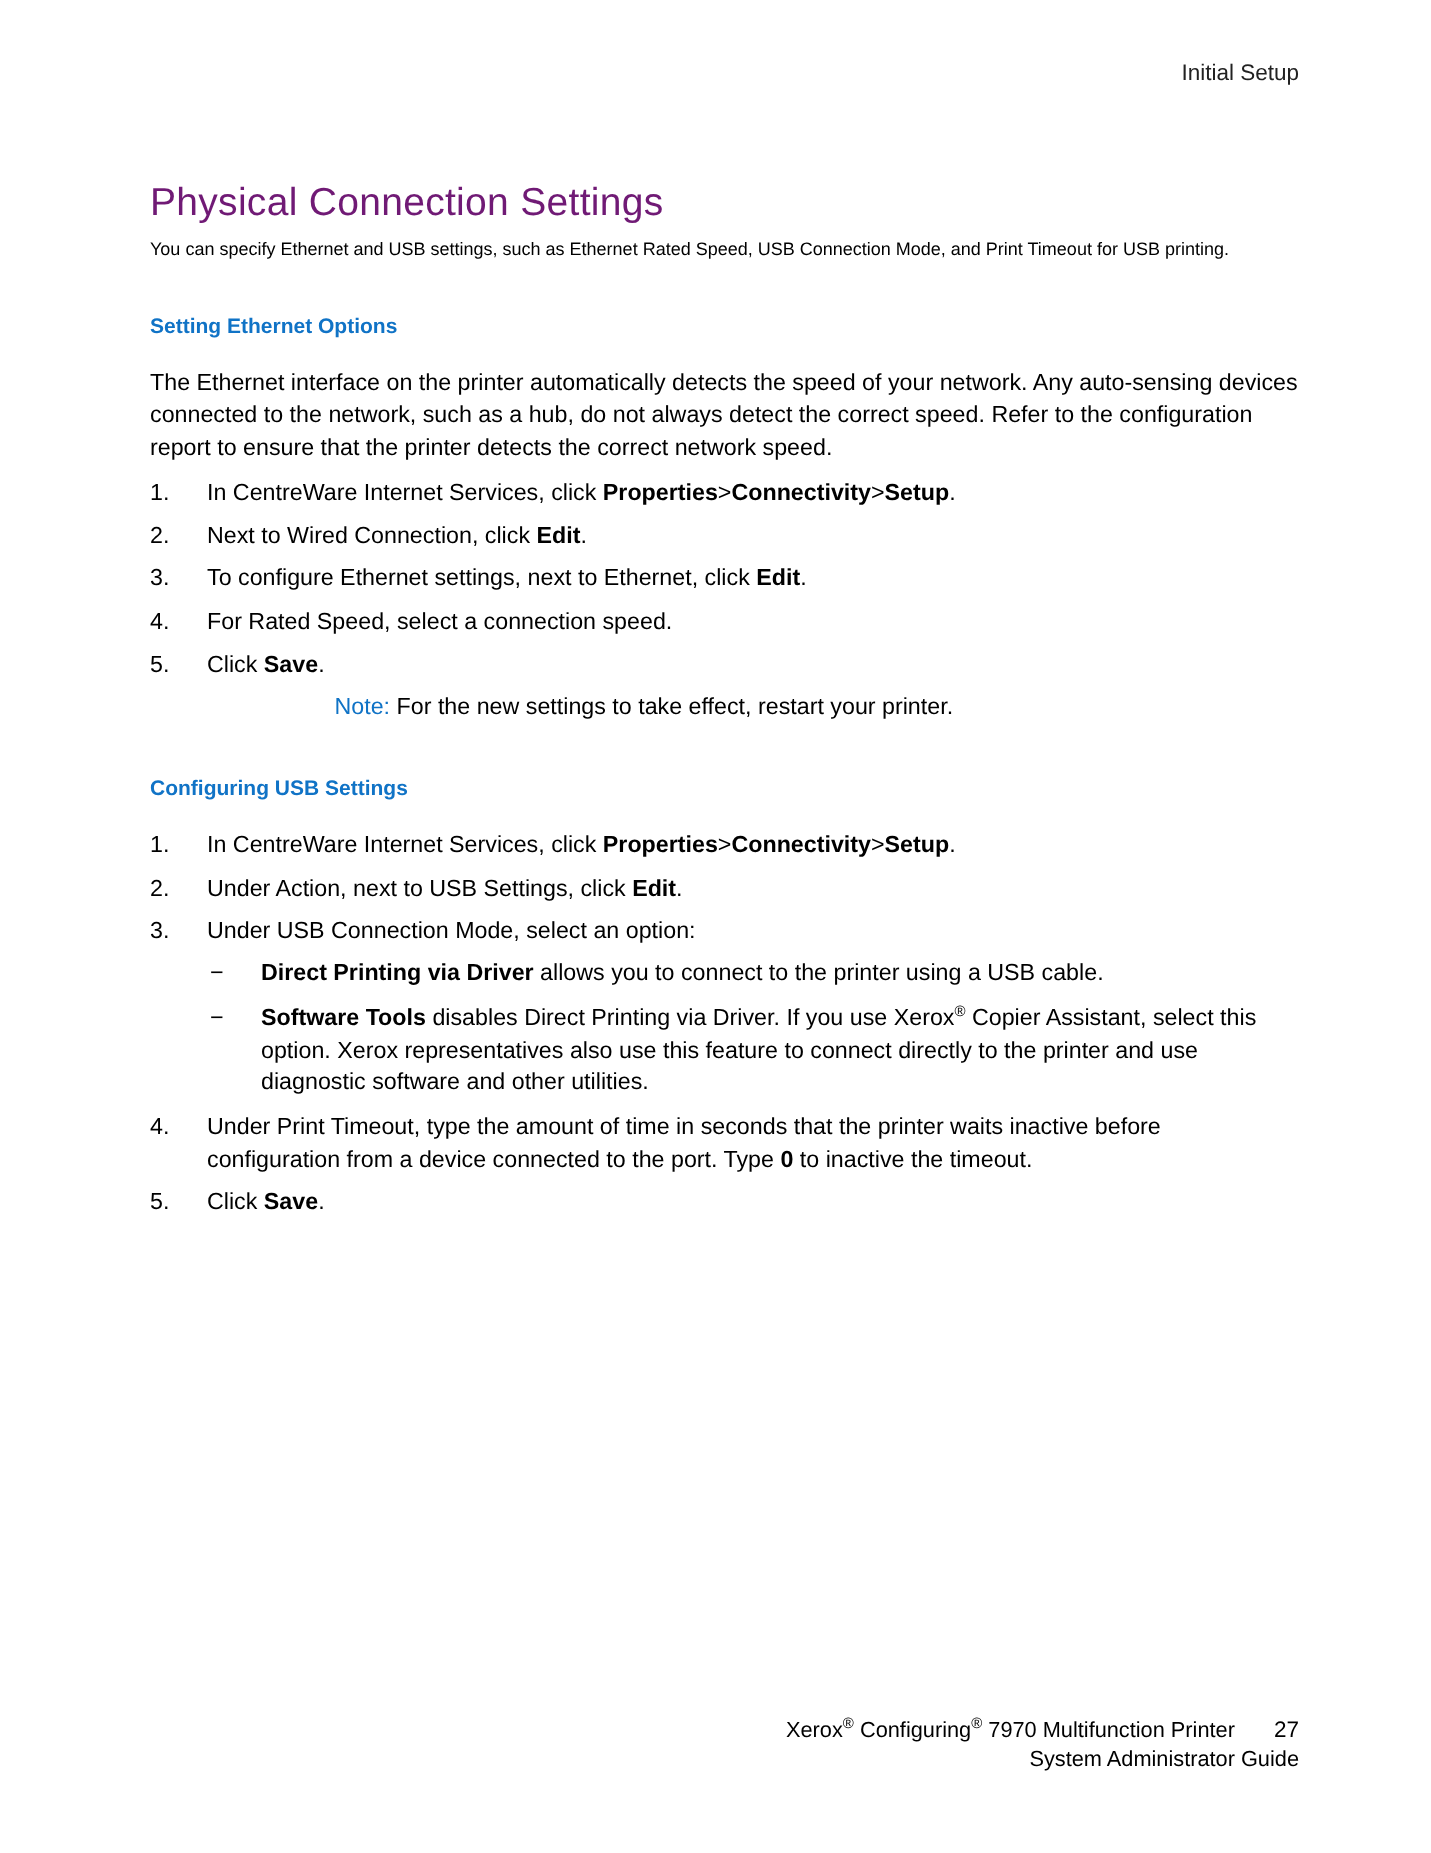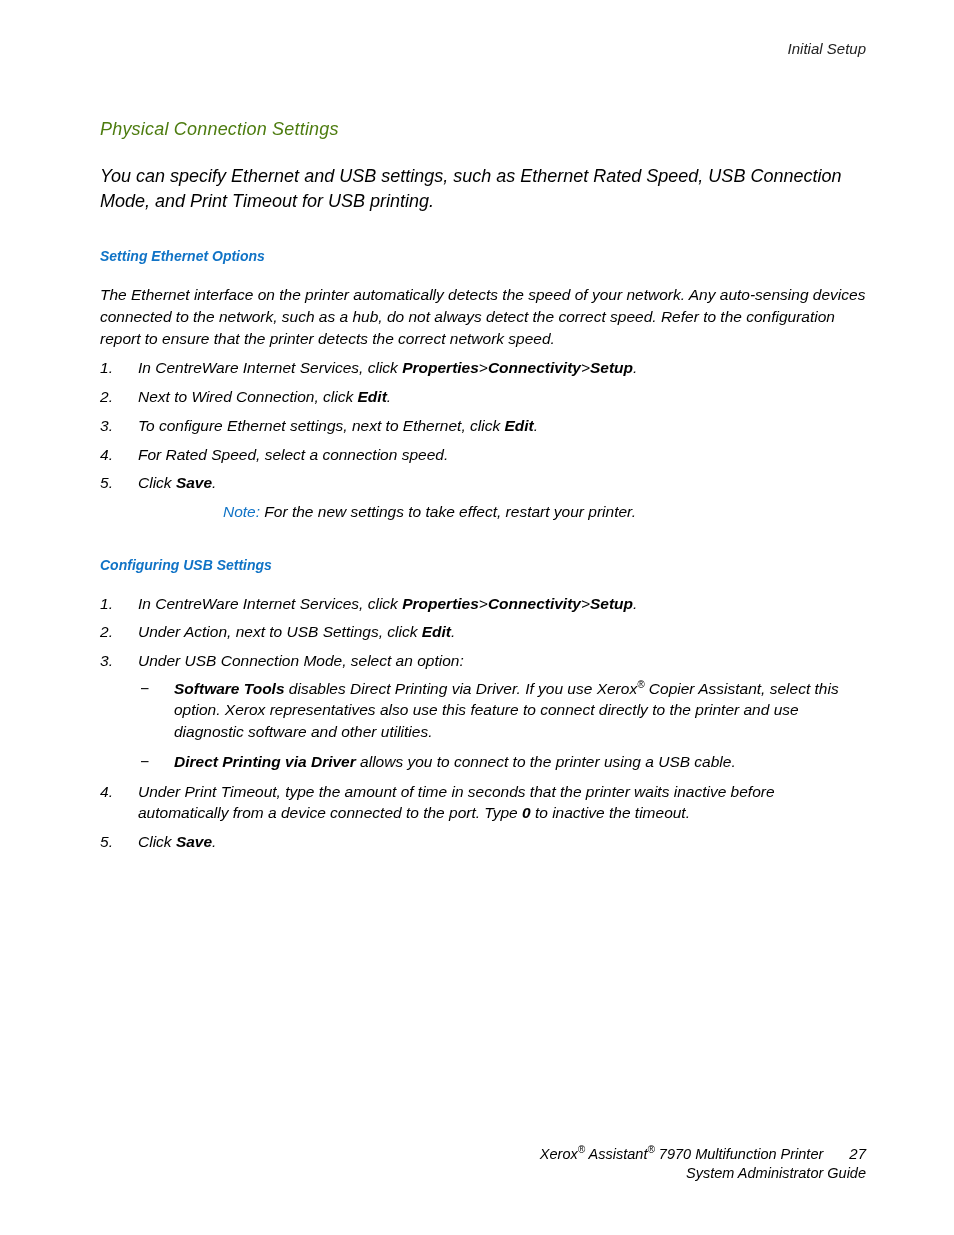--- a/index.html
+++ b/index.html
@@ -12,37 +12,36 @@
       background: #fff;
       width: 954px;
       height: 1235px;
       position: relative;
       color: #000;
     }
     .page {
       padding: 40px 88px 0 100px;
       height: 100%;
       position: relative;
-      font-style: italic;
     }
     .breadcrumb {
       text-align: right;
       font-size: 15px;
       color: #222;
       margin-bottom: 62px;
     }
     h1 {
-      font-size: 18px;
+      font-size: 26px;
       font-weight: 400;
-      color: #4d7c0f;
-      margin-bottom: 24px;
+      color: #701a75;
+      margin-bottom: 8px;
       letter-spacing: 0.2px;
     }
     .intro {
-      font-size: 18px;
+      font-size: 12px;
       line-height: 1.4;
       margin-bottom: 34px;
     }
     h2 {
       font-size: 14px;
       font-weight: 600;
       color: #1073c6;
       margin-bottom: 20px;
     }
     .section-para {
@@ -165,38 +164,38 @@
       <li>
         <span>In CentreWare Internet Services, click </span><span class="bold">Properties</span><span>&gt;</span><span class="bold">Connectivity</span><span>&gt;</span><span class="bold">Setup</span><span>.</span>
       </li>
       <li>
         <span>Under Action, next to USB Settings, click </span><span class="bold">Edit</span><span>.</span>
       </li>
       <li>
         <span>Under USB Connection Mode, select an option:</span>
         <ul class="dash-list">
           <li>
+            <span class="bold">Direct Printing via Driver</span><span> allows you to connect to the printer using a USB cable.</span>
+          </li>
+          <li>
             <span class="bold">Software Tools</span><span> disables Direct Printing via Driver. If you use Xerox</span><sup>®</sup><span> Copier Assistant, select this option. Xerox representatives also use this feature to connect directly to the printer and use diagnostic software and other utilities.</span>
           </li>
-          <li>
-            <span class="bold">Direct Printing via Driver</span><span> allows you to connect to the printer using a USB cable.</span>
-          </li>
         </ul>
       </li>
       <li>
-        <span>Under Print Timeout, type the amount of time in seconds that the printer waits inactive before automatically from a device connected to the port. Type </span><span class="bold">0</span><span> to inactive the timeout.</span>
+        <span>Under Print Timeout, type the amount of time in seconds that the printer waits inactive before configuration from a device connected to the port. Type </span><span class="bold">0</span><span> to inactive the timeout.</span>
       </li>
       <li>
         <span>Click </span><span class="bold">Save</span><span>.</span>
       </li>
     </ol>
   </div>
 
   <div class="footer">
     <div>
       <span class="footer-line1">
-        <span>Xerox</span><sup>®</sup><span> Assistant</span><sup>®</sup><span> 7970 Multifunction Printer</span>
+        <span>Xerox</span><sup>®</sup><span> Configuring</span><sup>®</sup><span> 7970 Multifunction Printer</span>
       </span>
       <span class="page-num">27</span>
     </div>
     <div>System Administrator Guide</div>
   </div>
 </div>
 
 </body></html>

